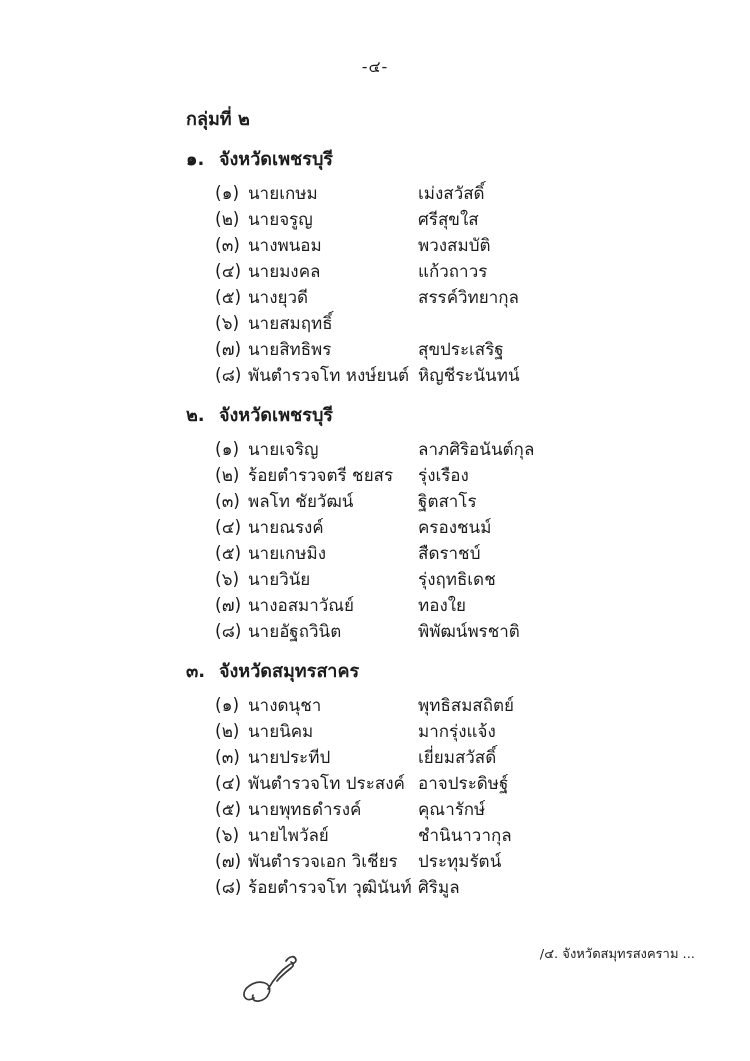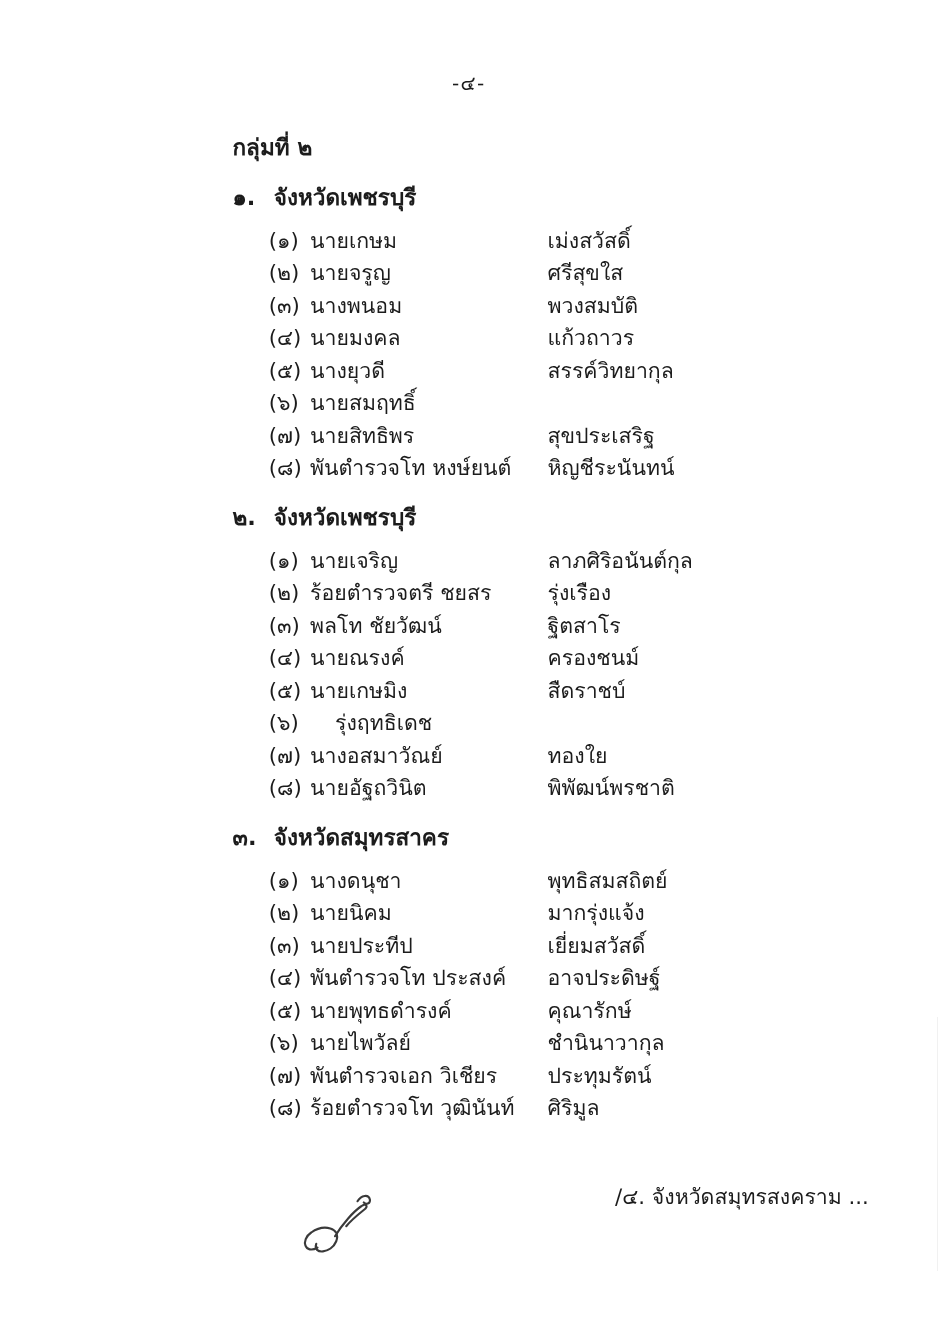--- a/index.html
+++ b/index.html
@@ -51,26 +51,26 @@
   .member-row {
     display: flex;
     align-items: baseline;
     font-size: 17px;
     line-height: 26px;
     height: 26px;
     white-space: nowrap;
   }
   .member-row .no { width: 33px; }
   .member-row .first-name { width: 170px; }
-  .member-row .surname { flex: 1; margin-left: 20px; }
+  .member-row .surname { flex: 1; }
   .footer-note {
     position: absolute;
     top: 943px;
     right: 55px;
-    font-size: 17px;
+    font-size: 13px;
   }
   .signature {
     position: absolute;
     left: 238px;
     top: 952px;
   }
 </style>
 </head>
 <body>
 
@@ -168,20 +168,21 @@
   </div>
 
   <div class="member-row">
     <span class="no">(๕)</span>
     <span class="first-name">นายเกษมิง</span>
     <span class="surname">สืดราชบ์</span>
   </div>
 
   <div class="member-row">
     <span class="no">(๖)</span>
+    <span class="first-name">นายวินัย</span>
     <span class="surname">รุ่งฤทธิเดช</span>
   </div>
 
   <div class="member-row">
     <span class="no">(๗)</span>
     <span class="first-name">นางอสมาวัณย์</span>
     <span class="surname">ทองใย</span>
   </div>
 
   <div class="member-row">

